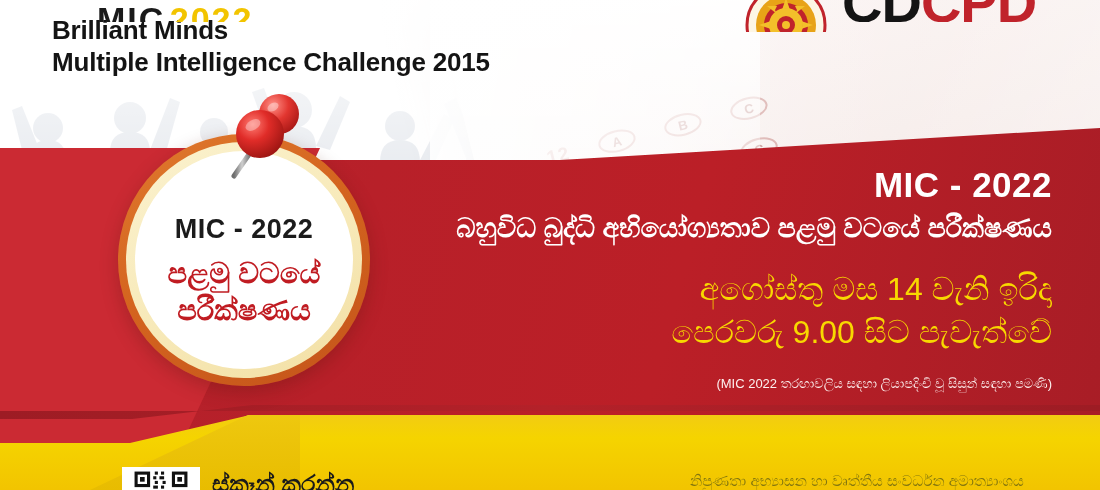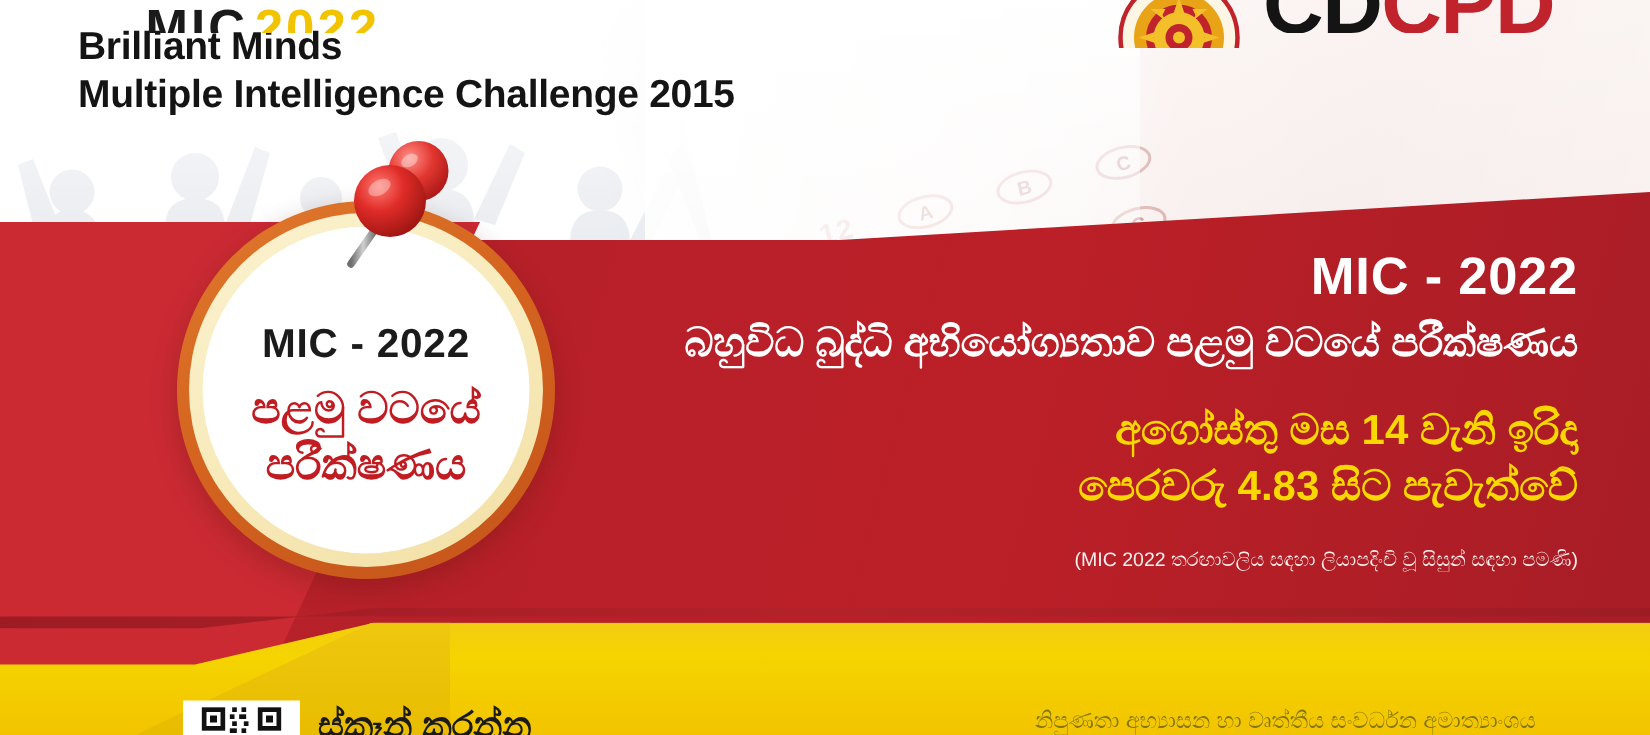--- a/index.html
+++ b/index.html
@@ -122,21 +122,21 @@
   
   .info { position:absolute; right:48px; top:166px; width:640px; text-align:right; }
   .info-mic {
     font-size:35px; font-weight:bold; color:#ffffff; letter-spacing:.5px;
     line-height:1.1; margin-bottom:6px;
   }
   .info-sub {
     font-size:27px; font-weight:bold; color:#ffffff; line-height:1.3; white-space:nowrap;
   }
   .info-date, .info-time {
-    font-size:28px; font-weight:bold; color:#f8d800; line-height:1.35; white-space:nowrap;
+    font-size:32px; font-weight:normal; color:#f8d800; line-height:1.35; white-space:nowrap;
   }
   .info-date { margin-top:22px; }
   .info-note {
     font-size:13px; color:#fdf0ef; margin-top:22px; white-space:nowrap; font-weight:500;
   }
 
   
   .qr {
     position:absolute; left:122px; top:467px; width:78px; height:62px;
     background:#ffffff; padding:3px; overflow:hidden;
@@ -305,21 +305,21 @@
       <circle cx="38" cy="46" r="24" fill="url(#pinA)"></circle>
       <ellipse cx="31" cy="37" rx="8" ry="5" fill="#ffffff" opacity=".35" transform="rotate(-30 31 37)"></ellipse>
       <ellipse cx="51" cy="19" rx="6" ry="4" fill="#ffffff" opacity=".38" transform="rotate(-30 51 19)"></ellipse>
     </svg>
   </div>
 
   <div class="info">
     <div class="info-mic">MIC - 2022</div>
     <div class="info-sub">බහුවිධ බුද්ධි අභියෝග්‍යතාව පළමු වටයේ පරීක්ෂණය</div>
     <div class="info-date">අගෝස්තු මස 14 වැනි ඉරිදා</div>
-    <div class="info-time">පෙරවරු 4.83 සිට පැවැත්වේ</div>
+    <div class="info-time">පෙරවරු 9.00 සිට පැවැත්වේ</div>
     <div class="info-note">(MIC 2022 තරඟාවලිය සඳහා ලියාපදිංචි වූ සිසුන් සඳහා පමණි)</div>
   </div>
 
   <div class="qr">
     <svg viewBox="0 0 72 72" width="72" height="56">
       <rect width="72" height="72" fill="#ffffff"></rect>
       <g fill="#111111">
         <rect x="2" y="2" width="20" height="20"></rect>
         <rect x="50" y="2" width="20" height="20"></rect>
         <rect x="2" y="50" width="20" height="20"></rect>

